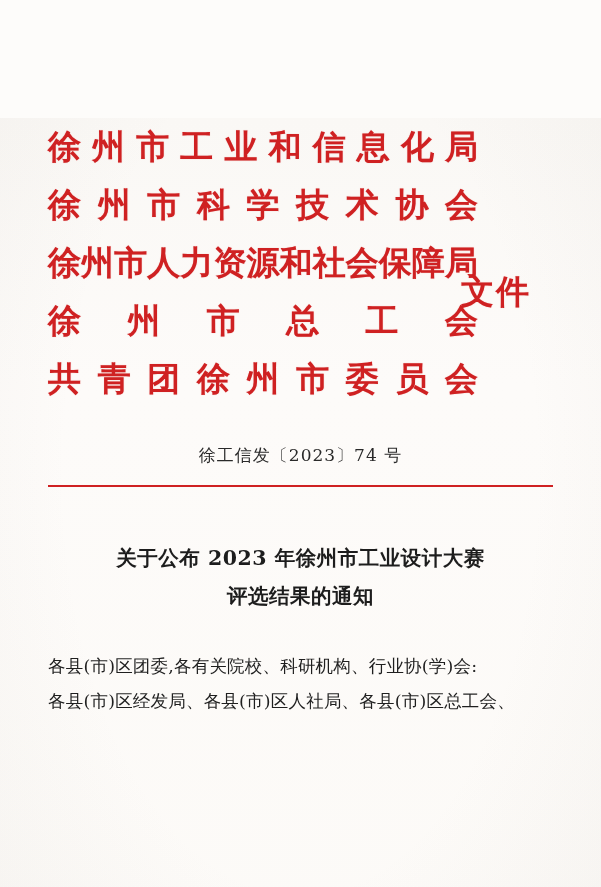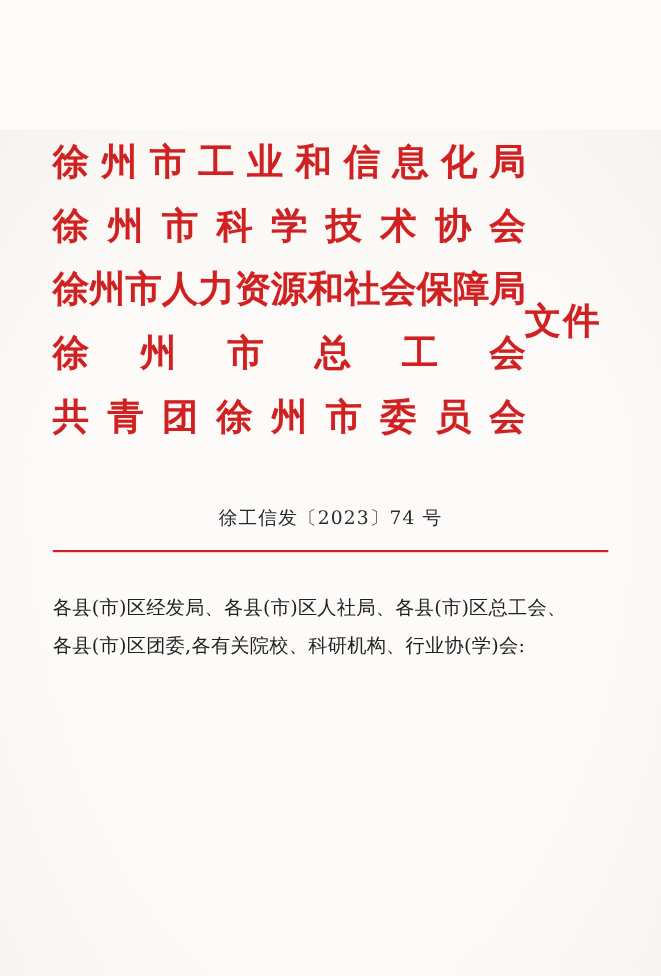--- a/index.html
+++ b/index.html
@@ -57,38 +57,38 @@
     text-shadow: 0 0 1px rgba(207,33,34,0.35);
   }
   .lh-line span {
     display: inline-block;
   }
   .lh-line.tight {
     letter-spacing: 0;
   }
   .lh-wen {
     position: absolute;
-    right: 6px;
+    right: 22px;
     top: 152px;
     color: #cf2122;
     font-family: "DejaVu Serif", "Liberation Serif", serif;
     font-weight: bold;
     font-size: 33px;
     line-height: 44px;
     letter-spacing: 2px;
     text-shadow: 0 0 1px rgba(207,33,34,0.35);
   }
 
   
   .docnum {
     text-align: center;
     color: #2a2a2a;
     font-size: 17px;
     letter-spacing: 1px;
-    margin-top: 41px;
+    margin-top: 26px;
     font-family: "DejaVu Serif", "Liberation Serif", serif;
   }
 
   
   .redrule {
     margin-top: 18px;
     height: 2px;
     background: #cf2122;
     width: 100%;
   }
@@ -191,21 +191,25 @@
             <span>会</span>
           </div>
       </div>
       <div class="lh-wen">文件</div>
     </div>
 
     <div class="docnum">徐工信发〔2023〕74 号</div>
 
     <div class="redrule"></div>
 
+    <div class="title">
+      <span class="t1">关于公布 2023 年徐州市工业设计大赛</span>
+      <span class="t2">评选结果的通知</span>
+    </div>
 
     <div class="body">
+      <p>各县(市)区团委,各有关院校、科研机构、行业协(学)会:</p>
       <p>各县(市)区经发局、各县(市)区人社局、各县(市)区总工会、</p>
-      <p>各县(市)区团委,各有关院校、科研机构、行业协(学)会:</p>
     </div>
 
   </div>
 
 </div>
 
 </body></html>

